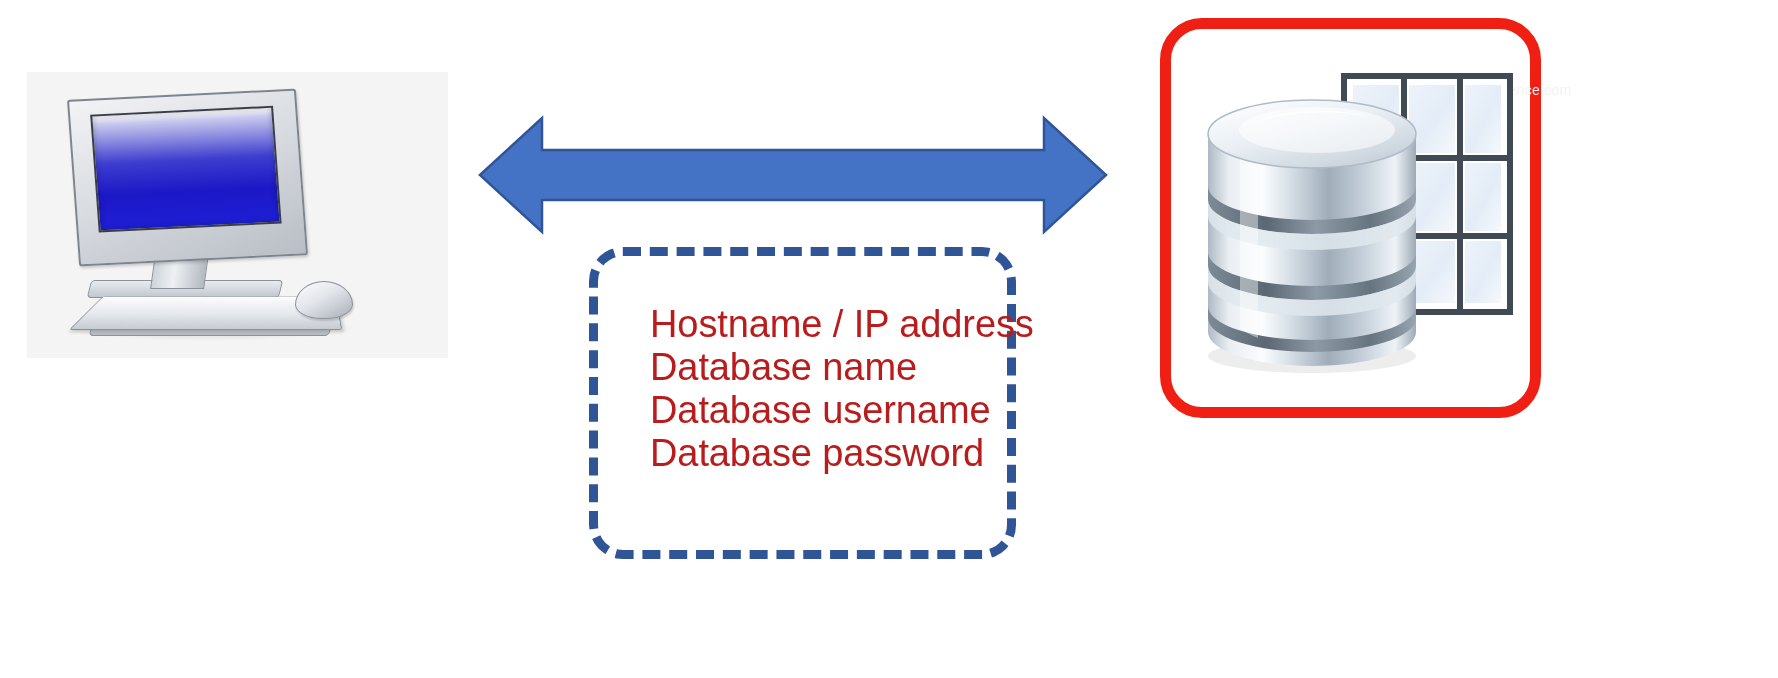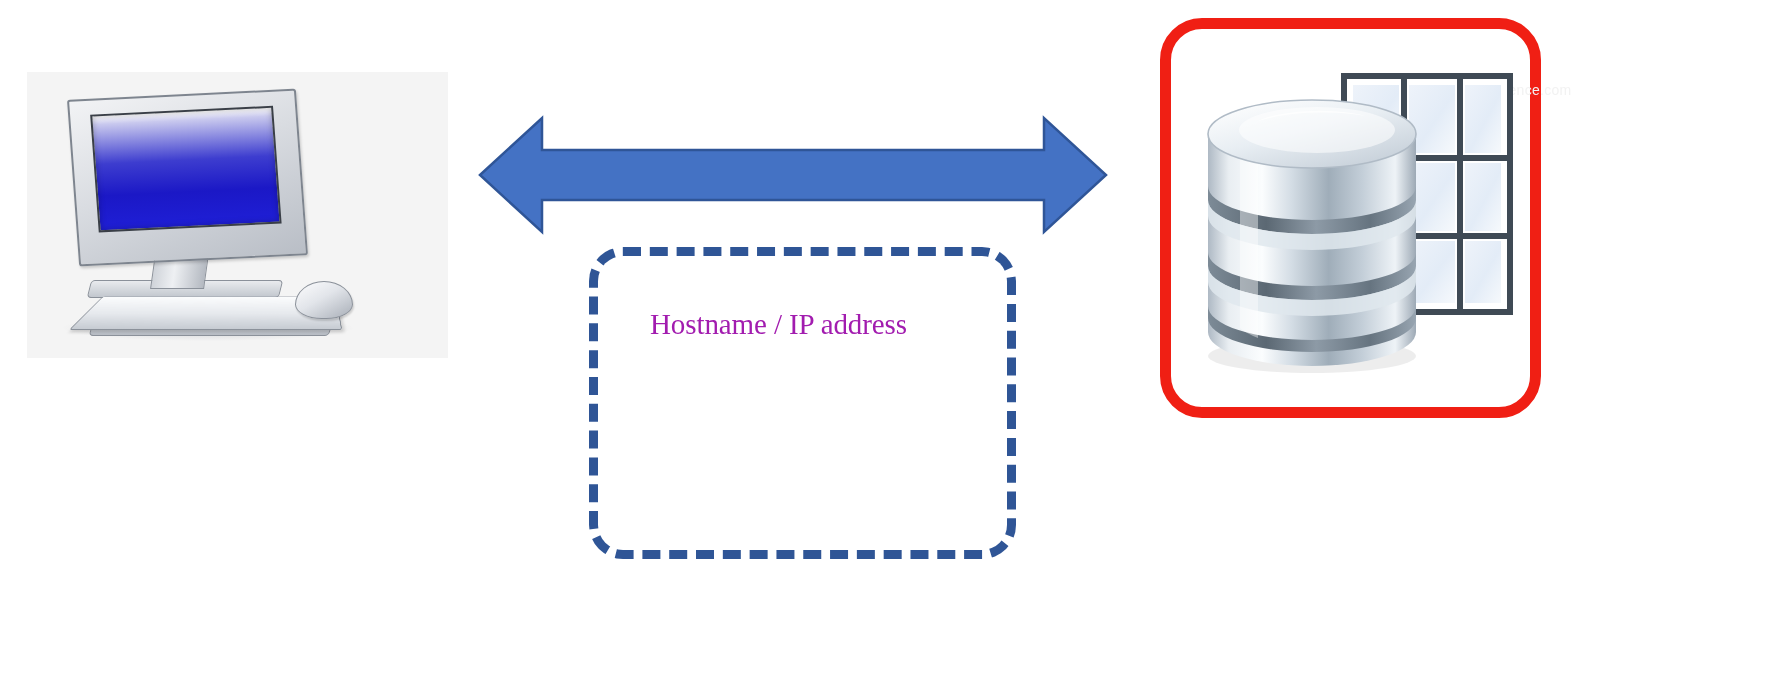--- a/index.html
+++ b/index.html
@@ -142,24 +142,24 @@
   }
   #connection-params-list {
     position: absolute;
     left: 52px;
     top: 47px;
     list-style: none;
     margin: 0;
     padding: 0;
   }
   #connection-params-list li {
-    font-family: Liberation Serif, serif;
-    font-size: 29px;
+    font-family: Liberation Sans, sans-serif;
+    font-size: 38px;
     line-height: 43px;
-    color: #a21caf;
+    color: #b91c1c;
     white-space: nowrap;
     letter-spacing: -0.1px;
   }
 
   
   #database-highlight-box {
     position: absolute;
     left: 1160px;
     top: 18px;
     width: 381px;
@@ -209,20 +209,23 @@
 
   <div id="connection-arrow">
     <svg viewBox="0 0 630 126" preserveAspectRatio="none" aria-hidden="true">
       <polygon points="2,63 64,6 64,38 566,38 566,6 628,63 566,120 566,88 64,88 64,120" fill="#4472c4" stroke="#2f5597" stroke-width="2.5" stroke-linejoin="miter"></polygon>
     </svg>
   </div>
 
   <div id="connection-params-box">
     <ul id="connection-params-list">
       <li>Hostname / IP address</li>
+      <li>Database name</li>
+      <li>Database username</li>
+      <li>Database password</li>
     </ul>
   </div>
 
   <div id="database-highlight-box"></div>
 
   <div id="icon-watermark">www.iconexperience.com</div>
 
   <div id="database-icon">
     <svg viewBox="0 0 320 320" aria-hidden="true">
       <defs>

